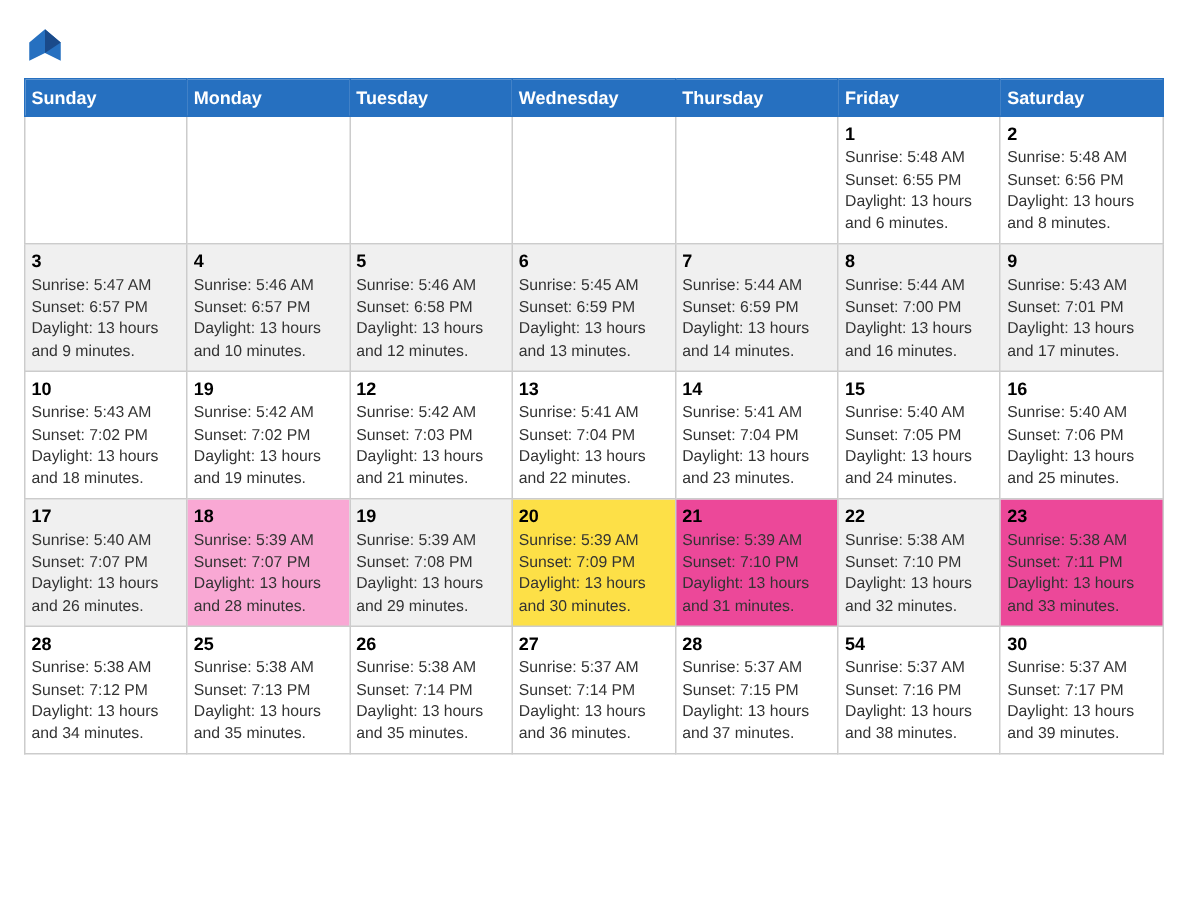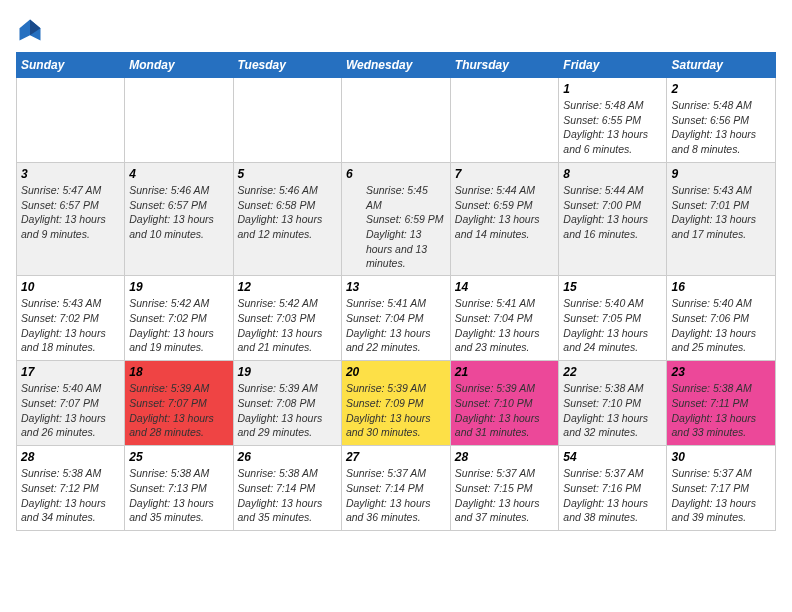--- a/index.html
+++ b/index.html
@@ -42,21 +42,20 @@
     }
     .location-title {
       font-size: 16px;
       color: #333;
       font-weight: bold;
     }
     .calendar-table {
       width: 100%;
       border-collapse: collapse;
       font-size: 11px;
-      font-style: italic;
     }
     .calendar-table th {
       background: #2670c0;
       color: #fff;
       padding: 5px 4px;
       text-align: left;
       font-size: 12px;
       font-weight: bold;
       border: 1px solid #2670c0;
     }
@@ -153,21 +152,21 @@
 Daylight: 13 hours and 10 minutes.</div>
         </td>
         <td style="background: rgb(240, 240, 240);">
           <span class="day-number">5</span>
           <div class="day-info" style="white-space: pre-line;">Sunrise: 5:46 AM
 Sunset: 6:58 PM
 Daylight: 13 hours and 12 minutes.</div>
         </td>
         <td style="background: rgb(240, 240, 240);">
           <span class="day-number">6</span>
-          <div class="day-info" style="white-space: pre-line; margin-left: 20px;">Sunrise: 5:45 AM
+          <div class="day-info" style="white-space: pre-line;">Sunrise: 5:45 AM
 Sunset: 6:59 PM
 Daylight: 13 hours and 13 minutes.</div>
         </td>
         <td style="background: rgb(240, 240, 240);">
           <span class="day-number">7</span>
           <div class="day-info" style="white-space: pre-line;">Sunrise: 5:44 AM
 Sunset: 6:59 PM
 Daylight: 13 hours and 14 minutes.</div>
         </td>
         <td style="background: rgb(240, 240, 240);">
@@ -227,21 +226,21 @@
 Daylight: 13 hours and 25 minutes.</div>
         </td>
       </tr>
       <tr class="week-row">
         <td style="background: rgb(240, 240, 240);">
           <span class="day-number">17</span>
           <div class="day-info" style="white-space: pre-line;">Sunrise: 5:40 AM
 Sunset: 7:07 PM
 Daylight: 13 hours and 26 minutes.</div>
         </td>
-        <td style="background: #ef4444;">
+        <td style="background: #f9a8d4;">
           <span class="day-number">18</span>
           <div class="day-info" style="white-space: pre-line;">Sunrise: 5:39 AM
 Sunset: 7:07 PM
 Daylight: 13 hours and 28 minutes.</div>
         </td>
         <td style="background: rgb(240, 240, 240);">
           <span class="day-number">19</span>
           <div class="day-info" style="white-space: pre-line;">Sunrise: 5:39 AM
 Sunset: 7:08 PM
 Daylight: 13 hours and 29 minutes.</div>

